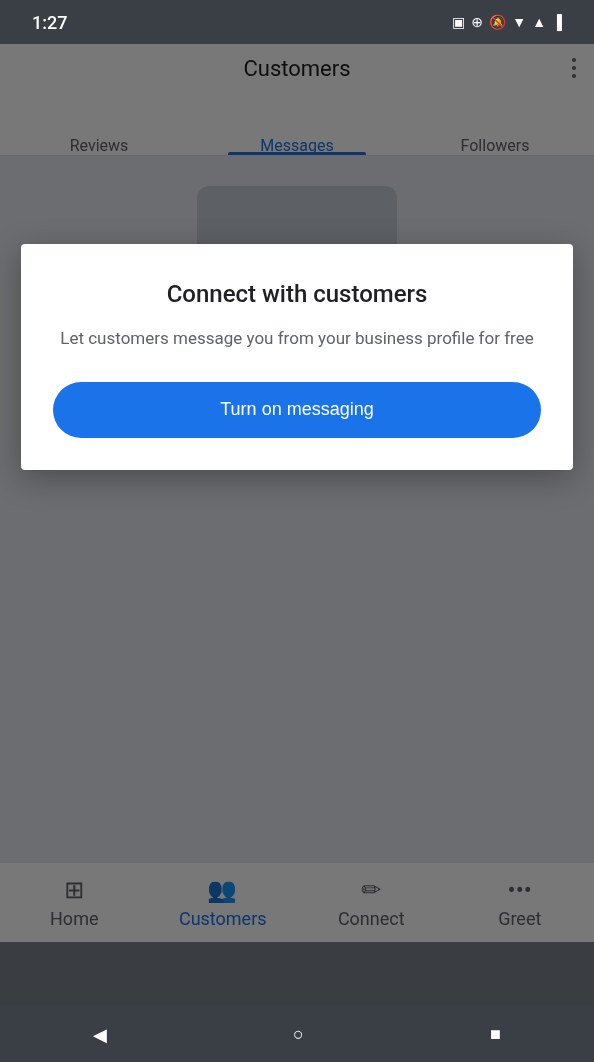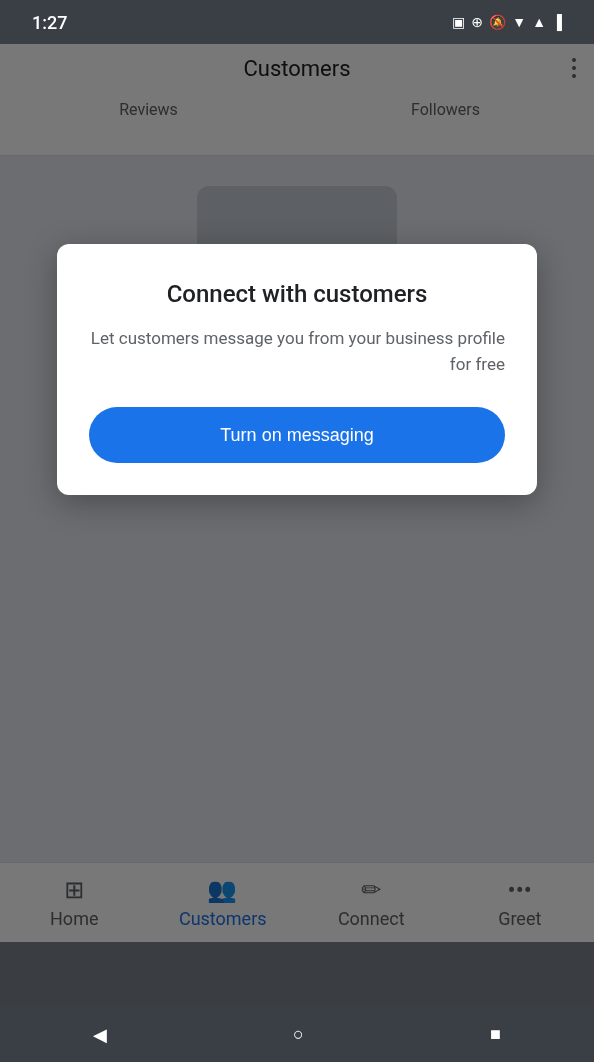--- a/index.html
+++ b/index.html
@@ -80,23 +80,23 @@
       background: rgba(0,0,0,0.35);
       z-index: 50;
       display: flex;
       align-items: flex-start;
       justify-content: center;
       padding-top: 200px;
     }
 
     
     .dialog {
-      width: 480px;
+      width: 552px;
       background: #fff;
-      border-radius: 12px;
+      border-radius: 4px;
       padding: 36px 32px 32px 32px;
       display: flex;
       flex-direction: column;
       align-items: center;
       gap: 18px;
       box-shadow: 0 8px 32px rgba(0,0,0,0.3);
     }
 
     .dialog-title {
       font-size: 24px;
@@ -154,21 +154,21 @@
       height: 56px;
       background: #fff;
       display: flex;
       border-bottom: 1px solid #e0e0e0;
     }
 
     .inner-tab {
       flex: 1;
       height: 100%;
       display: flex;
-      align-items: flex-start;
+      align-items: flex-end;
       justify-content: center;
       font-size: 16px;
       color: #5f6368;
       position: relative;
     }
 
     .inner-tab.active {
       color: #1a73e8;
     }
 
@@ -292,20 +292,23 @@
       <div class="dot"></div>
       <div class="dot"></div>
       <div class="dot"></div>
     </div>
   </div>
 
   <div class="inner-tabs">
     <div class="inner-tab">
       <span>Reviews</span>
     </div>
+    <div class="inner-tab active">
+      <span>Messages</span>
+    </div>
     <div class="inner-tab">
       <span>Followers</span>
     </div>
   </div>
 
   <div class="inner-content">
     <div class="inner-bg-card">
       <div class="inner-avatar"></div>
     </div>
     <div class="inner-greet">Greet your customers with a customisable welcome message</div>

